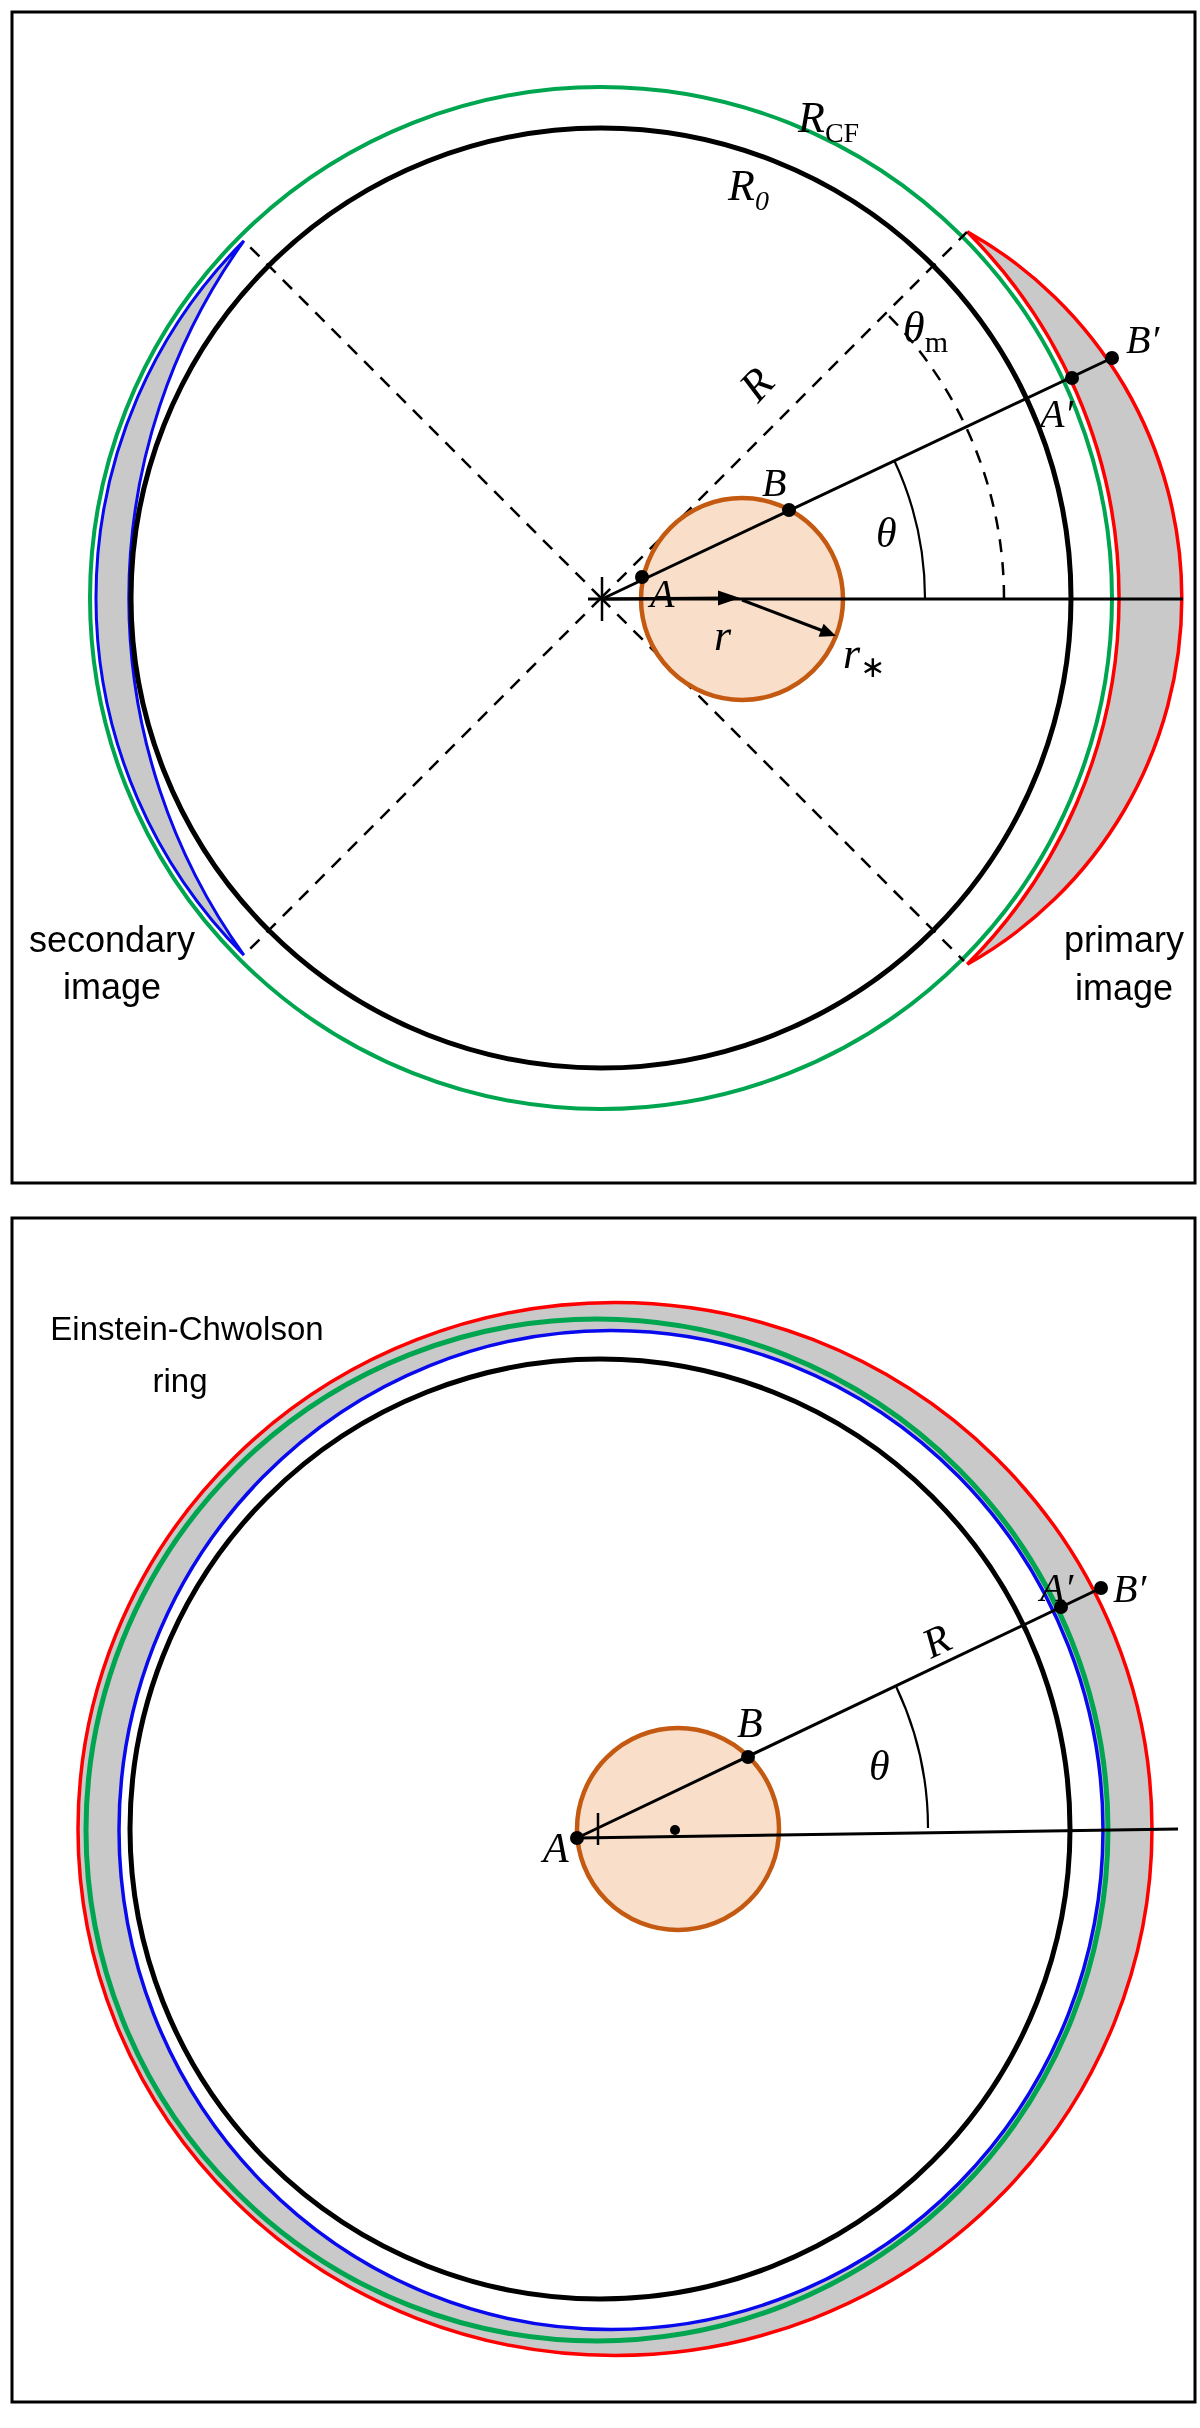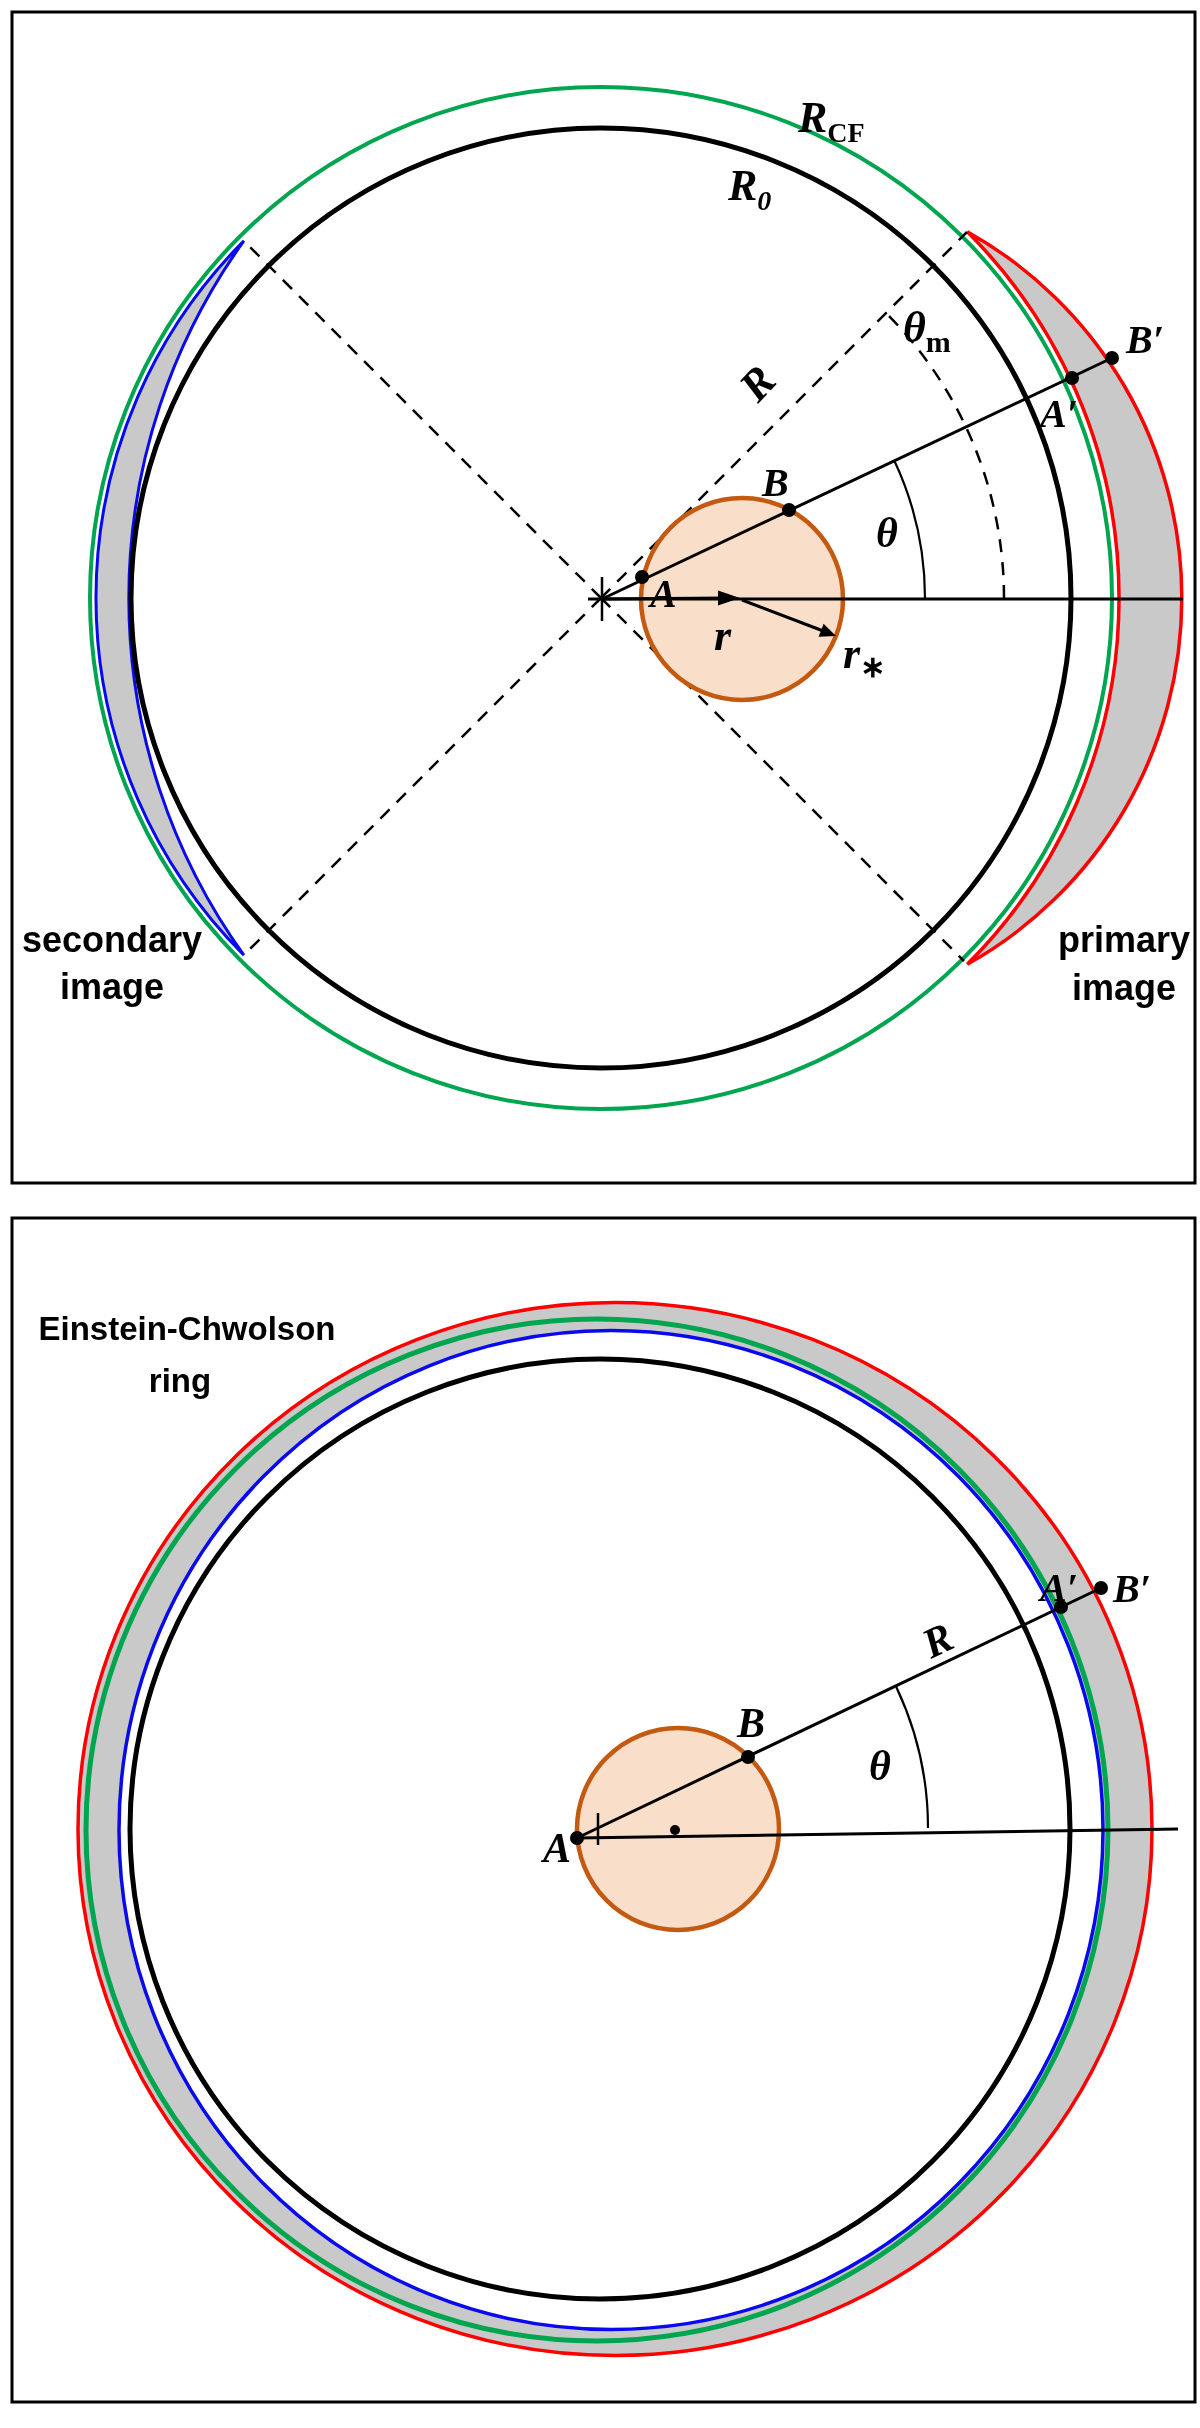--- a/index.html
+++ b/index.html
@@ -1,16 +1,16 @@
 <!DOCTYPE html>
 <html><head>
 <meta charset="utf-8">
 <style>
   html,body{margin:0;padding:0;background:#ffffff;}
-  #stage{position:relative;width:1200px;height:2428px;background:#ffffff;overflow:hidden;font-weight:bold;}
+  #stage{position:relative;width:1200px;height:2428px;background:#ffffff;overflow:hidden;}
   svg{position:absolute;left:0;top:0;}
   text{font-family:"Liberation Serif", serif;fill:#000;}
   .sans{font-family:"Liberation Sans", sans-serif;font-style:normal;}
   .math{font-style:italic;}
 </style>
 </head>
 <body>
 
 <div id="stage">
 <svg width="1200" height="2428" viewBox="0 0 1200 2428" xmlns="http://www.w3.org/2000/svg">

